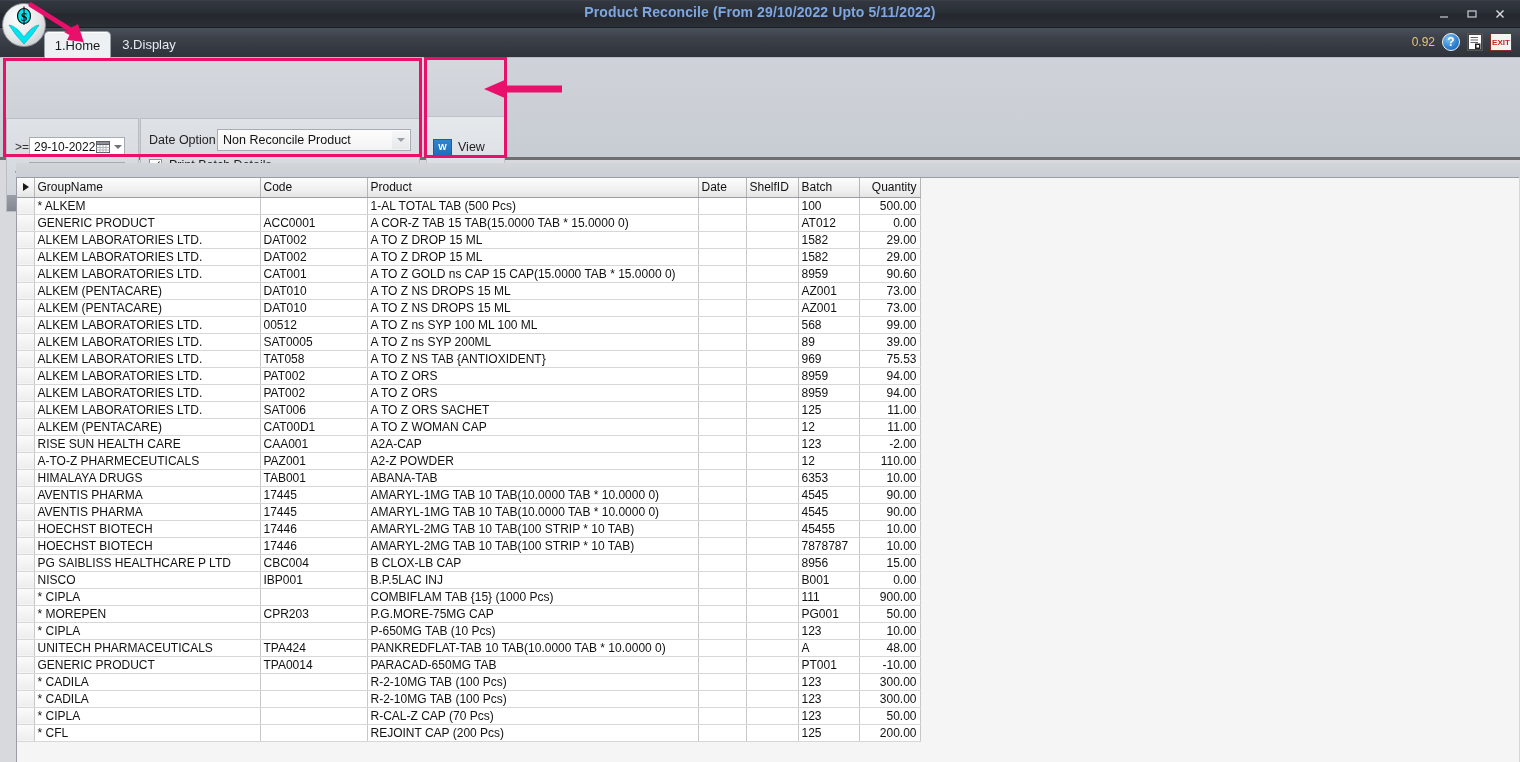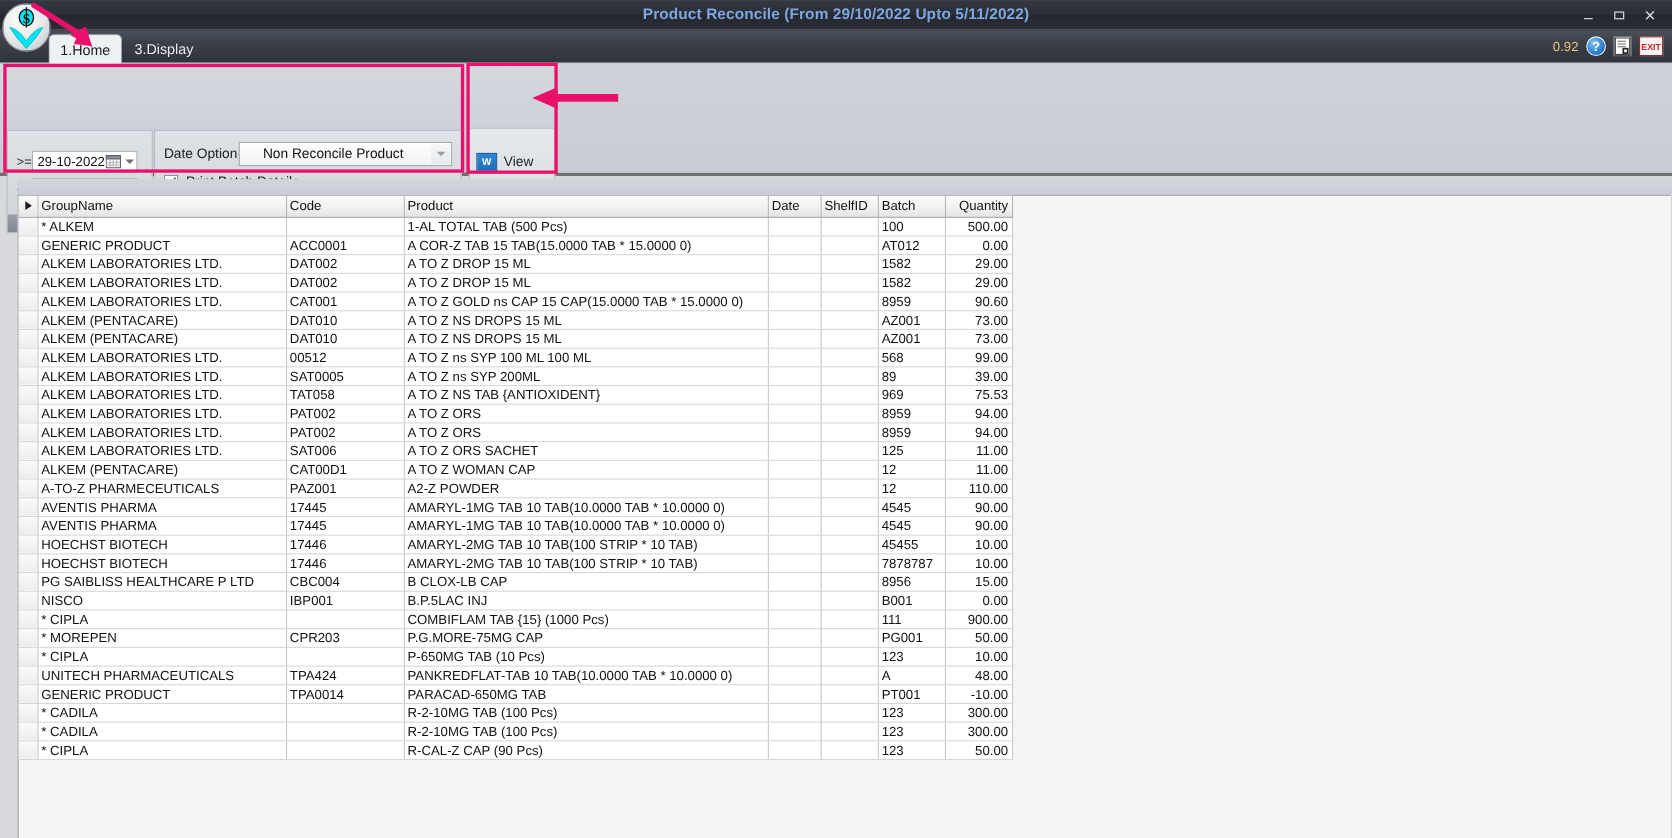--- a/index.html
+++ b/index.html
@@ -149,21 +149,21 @@
     position: absolute; left: 8px; top: 14px;
     font-size: 12.5px; color: #222;
   }
   .combo {
     position: absolute; left: 76px; top: 10px;
     width: 194px; height: 22px;
     background: linear-gradient(to bottom, #fdfdfd 0%, #f2f3f4 100%);
     border: 1px solid #a7abb2;
     display: flex; align-items: center;
   }
-  .combo .cval { padding-left: 5px; font-size: 12.5px; color: #111; margin-left: 16px; }
+  .combo .cval { padding-left: 5px; font-size: 12.5px; color: #111; }
   .combo .cbtn {
     position: absolute; right: 1px; top: 1px;
     width: 17px; height: 18px;
     background: linear-gradient(to bottom, #f6f7f8 0%, #e6e8ea 100%);
     display: flex; align-items: center; justify-content: center;
   }
   .combo .cbtn i {
     width: 0; height: 0;
     border-left: 4px solid transparent;
     border-right: 4px solid transparent;
@@ -646,30 +646,50 @@
               <td>ALKEM (PENTACARE)</td>
               <td>CAT00D1</td>
               <td>A TO Z WOMAN CAP</td>
               <td></td>
               <td></td>
               <td>12</td>
               <td class="num">11.00</td>
             </tr>
             <tr>
               <td class="rowhdr"></td>
+              <td>RISE SUN HEALTH CARE</td>
+              <td>CAA001</td>
+              <td>A2A-CAP</td>
+              <td></td>
+              <td></td>
+              <td>123</td>
+              <td class="num">-2.00</td>
+            </tr>
+            <tr>
+              <td class="rowhdr"></td>
               <td>A-TO-Z PHARMECEUTICALS</td>
               <td>PAZ001</td>
               <td>A2-Z POWDER</td>
               <td></td>
               <td></td>
               <td>12</td>
               <td class="num">110.00</td>
             </tr>
             <tr>
               <td class="rowhdr"></td>
+              <td>HIMALAYA DRUGS</td>
+              <td>TAB001</td>
+              <td>ABANA-TAB</td>
+              <td></td>
+              <td></td>
+              <td>6353</td>
+              <td class="num">10.00</td>
+            </tr>
+            <tr>
+              <td class="rowhdr"></td>
               <td>AVENTIS PHARMA</td>
               <td>17445</td>
               <td>AMARYL-1MG TAB 10 TAB(10.0000 TAB * 10.0000 0)</td>
               <td></td>
               <td></td>
               <td>4545</td>
               <td class="num">90.00</td>
             </tr>
             <tr>
               <td class="rowhdr"></td>
@@ -788,25 +808,35 @@
               <td>R-2-10MG TAB (100 Pcs)</td>
               <td></td>
               <td></td>
               <td>123</td>
               <td class="num">300.00</td>
             </tr>
             <tr>
               <td class="rowhdr"></td>
               <td>* CIPLA</td>
               <td></td>
-              <td>R-CAL-Z CAP (90 Pcs)</td>
+              <td>R-CAL-Z CAP (70 Pcs)</td>
               <td></td>
               <td></td>
               <td>123</td>
               <td class="num">50.00</td>
+            </tr>
+            <tr>
+              <td class="rowhdr"></td>
+              <td>* CFL</td>
+              <td></td>
+              <td>REJOINT CAP (200 Pcs)</td>
+              <td></td>
+              <td></td>
+              <td>125</td>
+              <td class="num">200.00</td>
             </tr>
           </tbody>
       </table>
     </div>
 
     <div class="vscroll">
       <div class="sbtn">
           <span class="chev up"></span>
         </div>
       <div class="thumb"></div>

